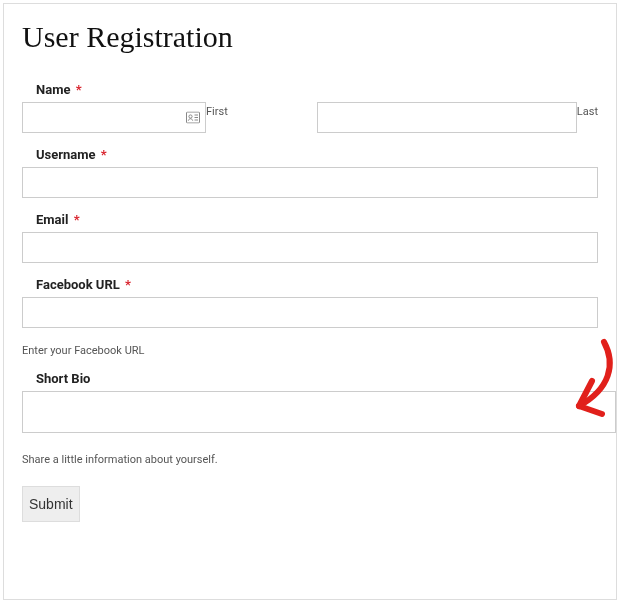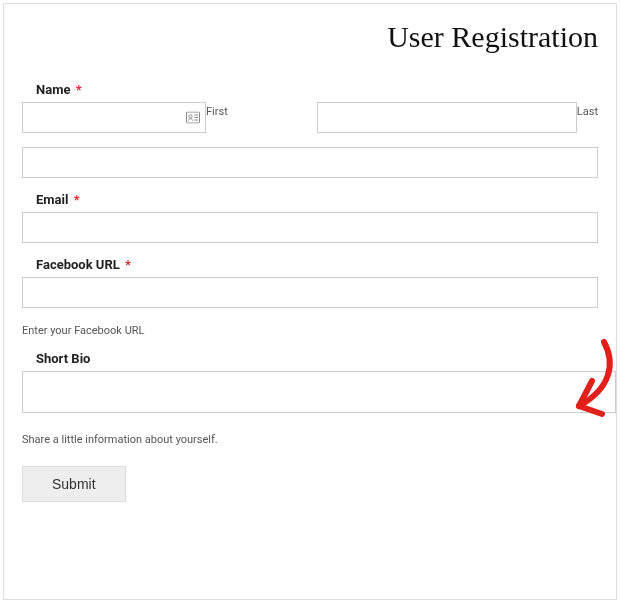--- a/index.html
+++ b/index.html
@@ -18,21 +18,20 @@
     padding: 14px 18px 16px 18px;
     height: 597px;
     position: relative;
   }
   .page-title {
     font-family: Georgia, "Times New Roman", serif;
     font-size: 30px;
     font-weight: 400;
     margin: 2px 0 28px 0;
     color: #111;
-    text-align: right;
   }
   .field {
     margin-bottom: 14px;
   }
   .field-label {
     font-size: 13px;
     font-weight: 700;
     color: #222;
     display: block;
     margin-bottom: 5px;
@@ -87,21 +86,21 @@
   .pw-icon {
     position: absolute;
     right: 8px;
     top: 50%;
     transform: translateY(-50%);
     color: #999;
   }
   .submit-btn {
     background: #eee;
     border: 1px solid #ddd;
-    padding: 9px 29px;
+    padding: 9px 6px;
     font-size: 14px;
     color: #333;
     cursor: pointer;
     margin-top: 6px;
   }
   .arrow-annotation {
     position: absolute;
     right: -8px;
     top: 330px;
     pointer-events: none;
@@ -142,20 +141,24 @@
       </div>
       <div class="name-col">
         <input type="text" style="">
         <div class="sub-label">Last</div>
       </div>
     </div>
   </div>
 
   
   <div class="field">
+    <label class="field-label">
+      <span>Username</span>
+      <span class="req">*</span>
+    </label>
     <input type="text" style="">
   </div>
 
   
   <div class="field">
     <label class="field-label">
       <span>Email</span>
       <span class="req">*</span>
     </label>
     <input type="email" style="">

